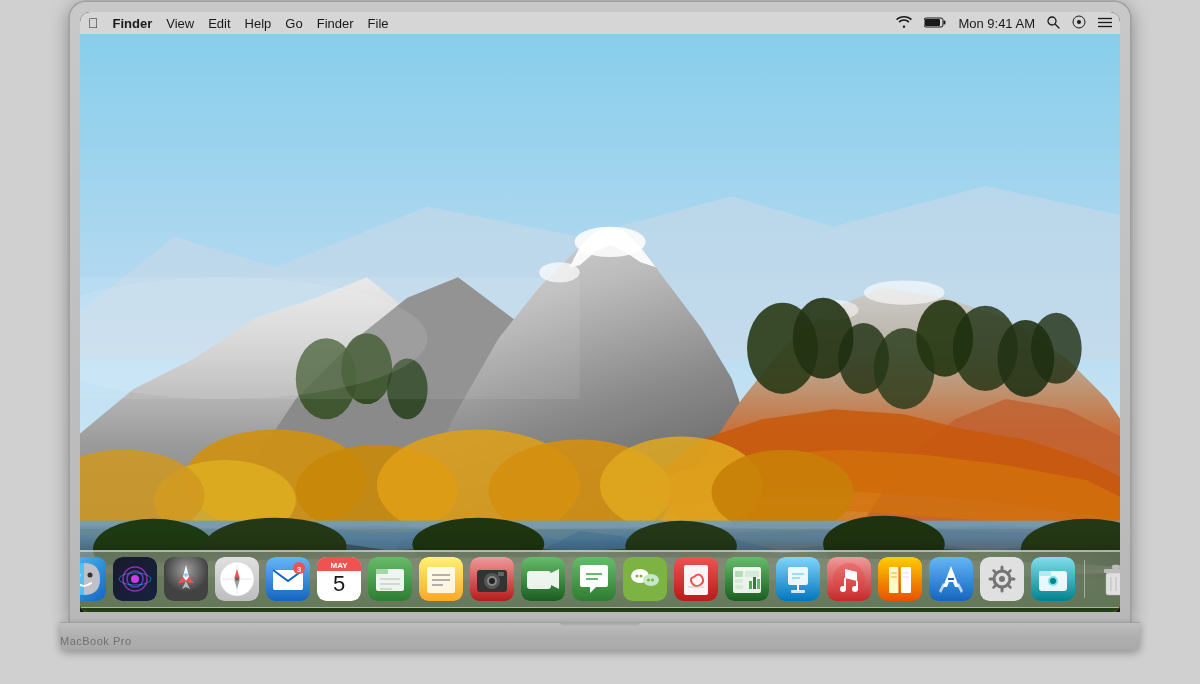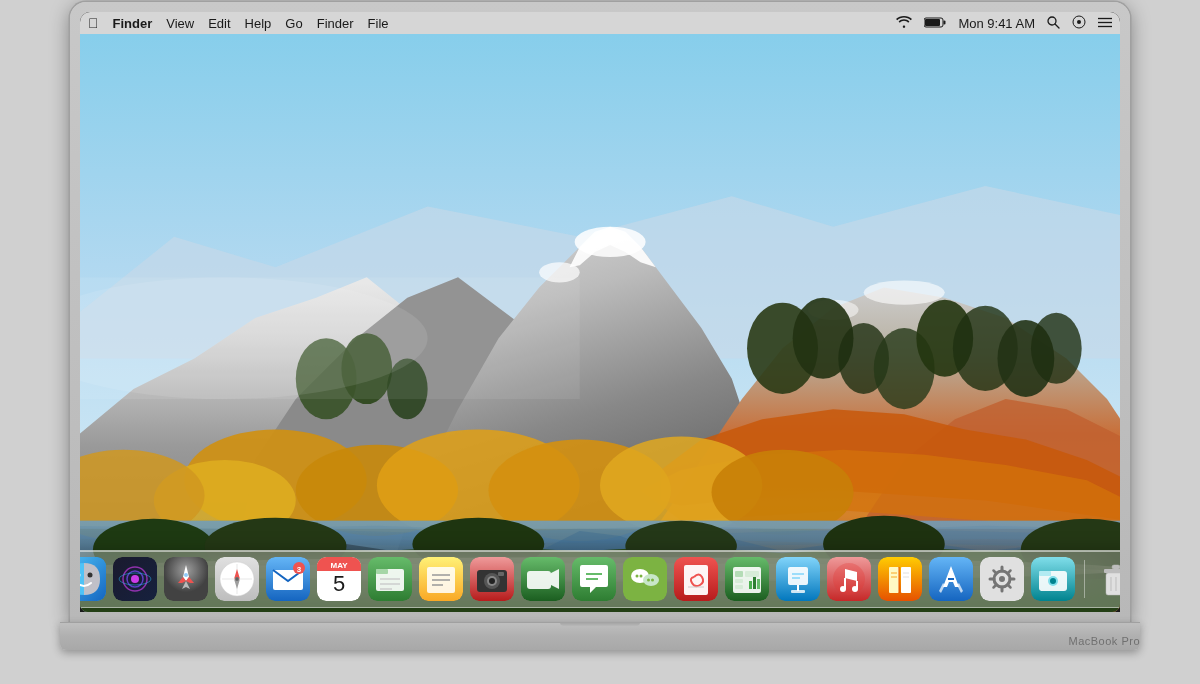--- a/index.html
+++ b/index.html
@@ -175,21 +175,21 @@
     }
 
     
     .macbook-base {
       width: 1080px;
       height: 28px;
       background: linear-gradient(180deg, #c0c0c0 0%, #b0b0b0 50%, #a8a8a8 100%);
       border-radius: 0 0 6px 6px;
       display: flex;
       align-items: flex-end;
-      justify-content: flex-end;
+      justify-content: flex-start;
       padding-bottom: 3px;
       box-shadow: 0 3px 8px rgba(0,0,0,0.3);
       position: relative;
     }
 
     .macbook-base::before {
       content: '';
       position: absolute;
       top: 0;
       left: 0;

